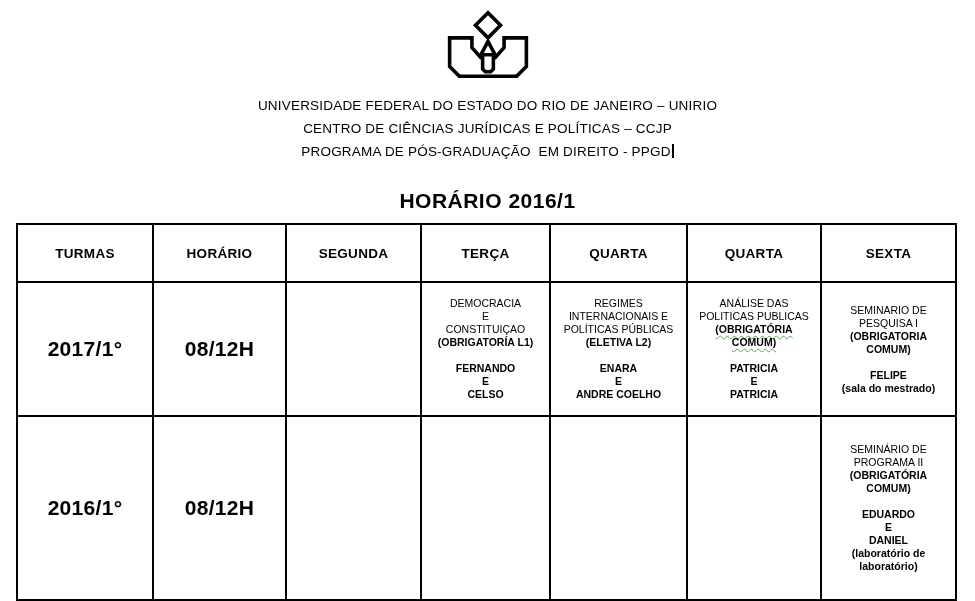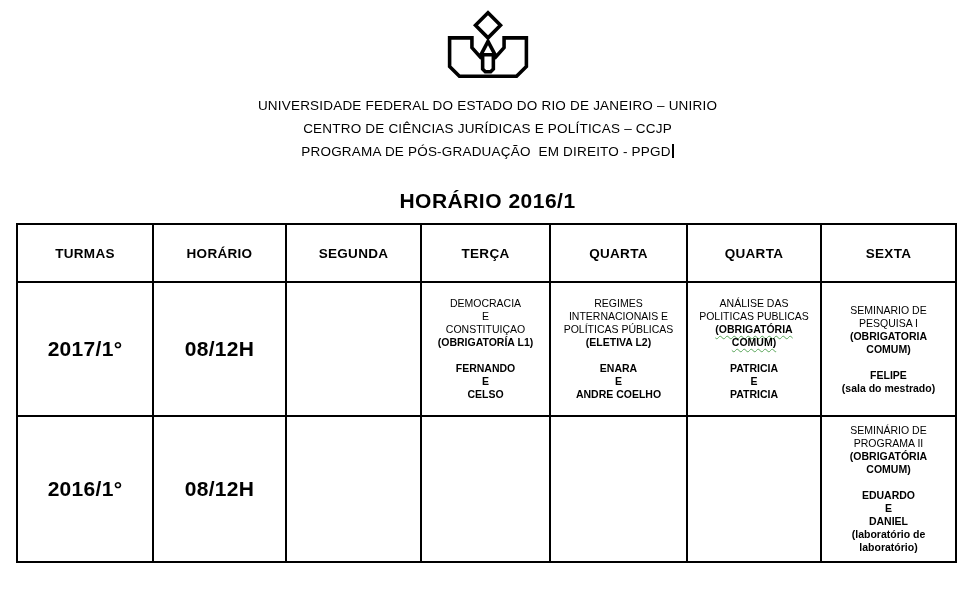--- a/index.html
+++ b/index.html
@@ -31,21 +31,21 @@
     border:2px solid #000;
   }
   table.sched th, table.sched td {
     border:2px solid #000;
     text-align:center; vertical-align:middle;
     padding:2px;
     overflow:hidden;
   }
   table.sched th { height:58px; font-size:13.5px; font-weight:bold; letter-spacing:0.3px; }
   tr.r1 td { height:134px; }
-  tr.r2 td { height:146px; }
+  tr.r2 td { height:184px; }
   td.turma, td.horario { font-size:21px; font-weight:bold; letter-spacing:0.3px; }
   td.day { font-size:10.5px; line-height:13px; font-weight:normal; }
   .ln { display:block; }
   .ln.b { font-weight:bold; }
   .ln.gap { margin-top:13px; }
   .ln.sq {
     text-decoration-line:underline;
     text-decoration-style:wavy;
     text-decoration-thickness:1px;
     text-underline-offset:2px;

